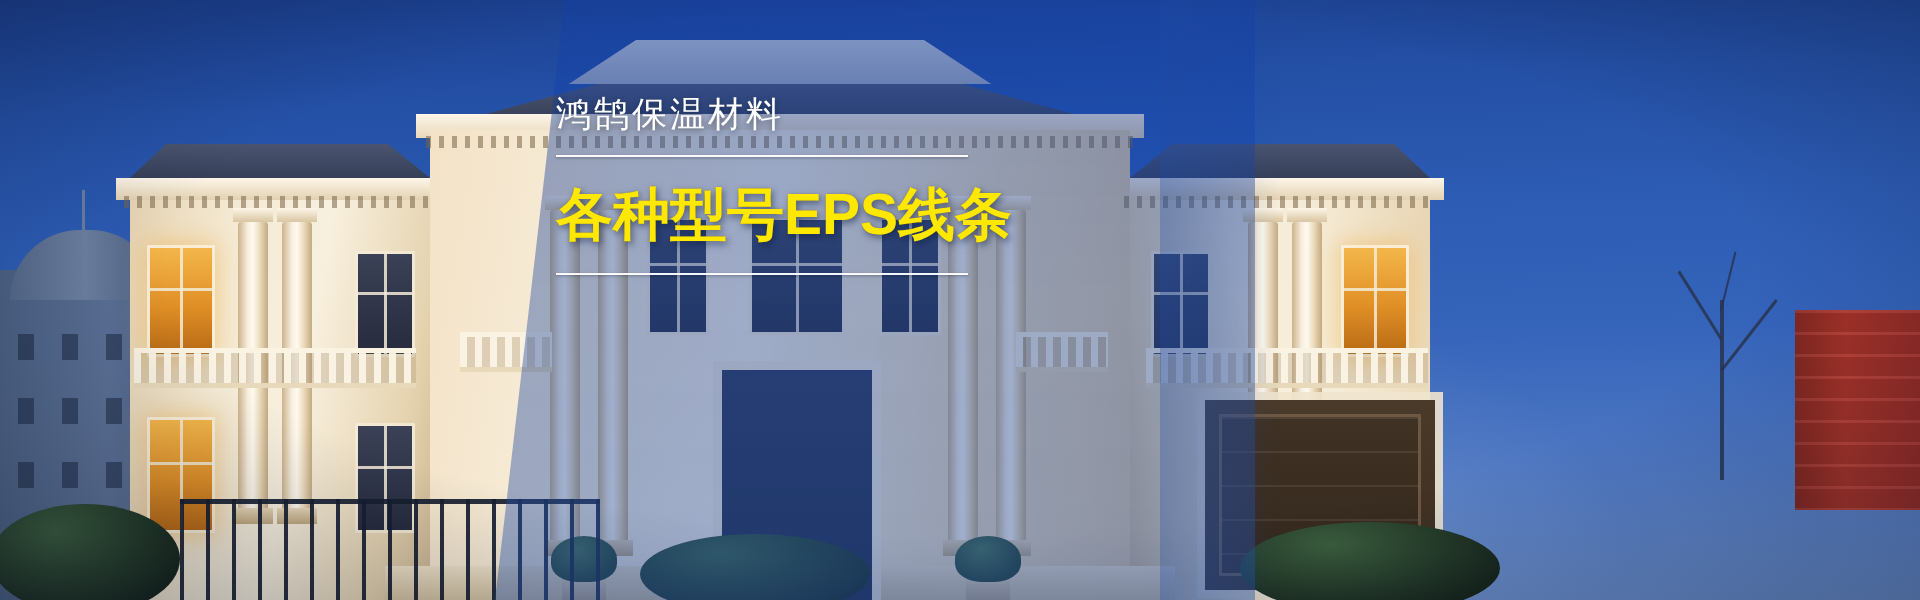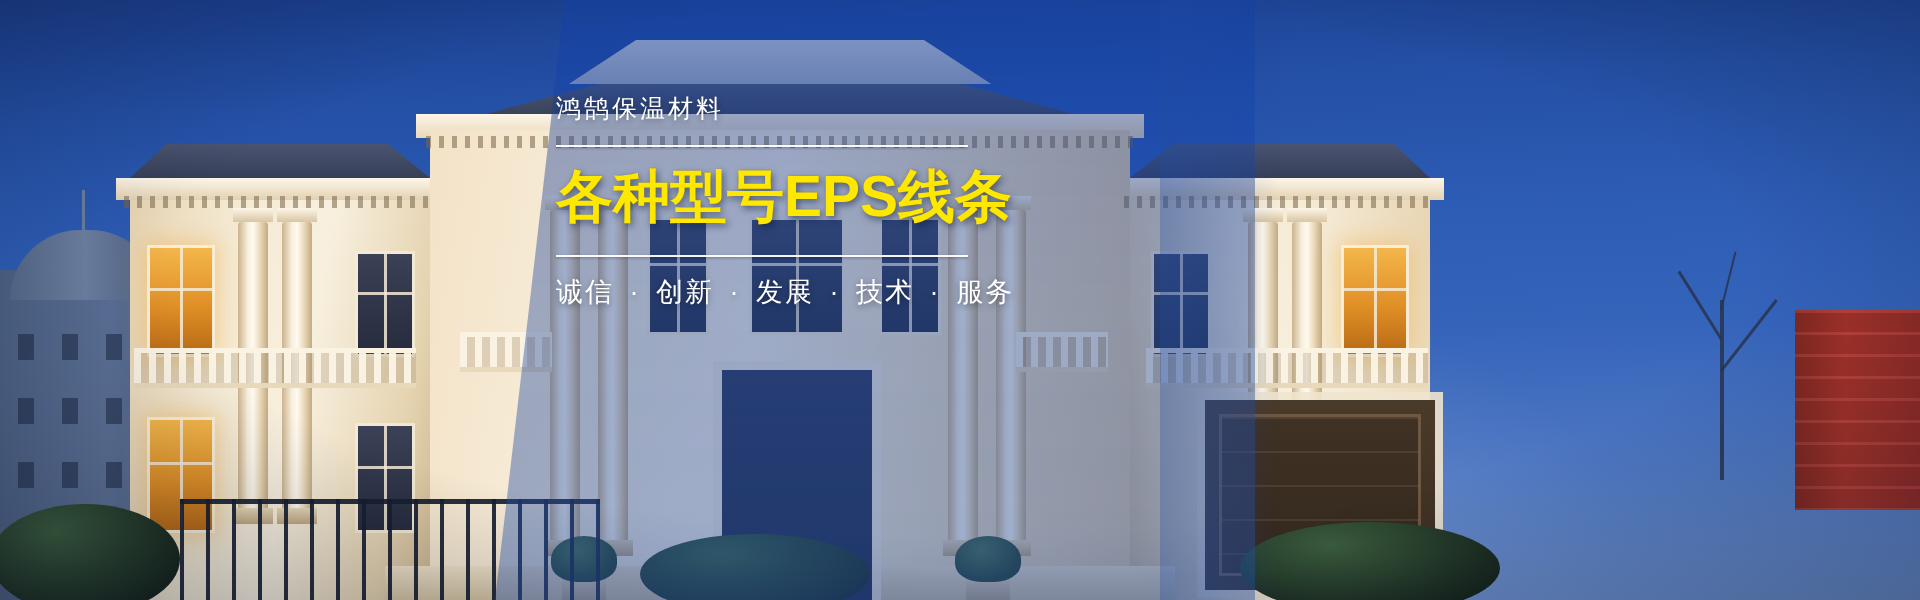--- a/index.html
+++ b/index.html
@@ -293,21 +293,21 @@
 
   
   .text-block {
     position: absolute;
     left: 556px;
     top: 96px;
     width: 470px;
   }
   .brand {
     color: #ffffff;
-    font-size: 25px;
+    font-size: 35px;
     letter-spacing: 3px;
     line-height: 1;
     font-weight: 400;
     text-shadow: 0 2px 6px rgba(0,0,0,0.40);
     white-space: nowrap;
   }
   .rule {
     height: 2px;
     width: 412px;
     background: #ffffff;
@@ -319,21 +319,21 @@
     color: #ffe800;
     font-size: 57px;
     font-weight: 700;
     line-height: 1.12;
     letter-spacing: 0px;
     white-space: nowrap;
     text-shadow:
       0 0 1px rgba(120,80,0,0.55),
       2px 3px 7px rgba(10,25,60,0.55);
   }
-  .headline-1 { margin-top: 18px; }
+  .headline-1 { margin-top: 26px; }
   .headline-2 { margin-top: 2px; }
   .rule-2 { margin-top: 26px; }
   .tagline {
     margin-top: 22px;
     color: #ffffff;
     font-size: 27px;
     letter-spacing: 2px;
     line-height: 1;
     white-space: nowrap;
     text-shadow: 0 2px 6px rgba(0,0,0,0.42);
@@ -508,26 +508,15 @@
 
     <div class="brand">鸿鹄保温材料</div>
 
     <div class="rule"></div>
 
     <div class="headline headline-1">各种型号EPS线条</div>
 
 
     <div class="rule rule-2"></div>
 
-    <div class="tagline">
-      <span>诚信</span>
-      <span class="sep">·</span>
-      <span>创新</span>
-      <span class="sep">·</span>
-      <span>发展</span>
-      <span class="sep">·</span>
-      <span>技术</span>
-      <span class="sep">·</span>
-      <span>服务</span>
-    </div>
 
   </div>
 </div>
 
 </body></html>

